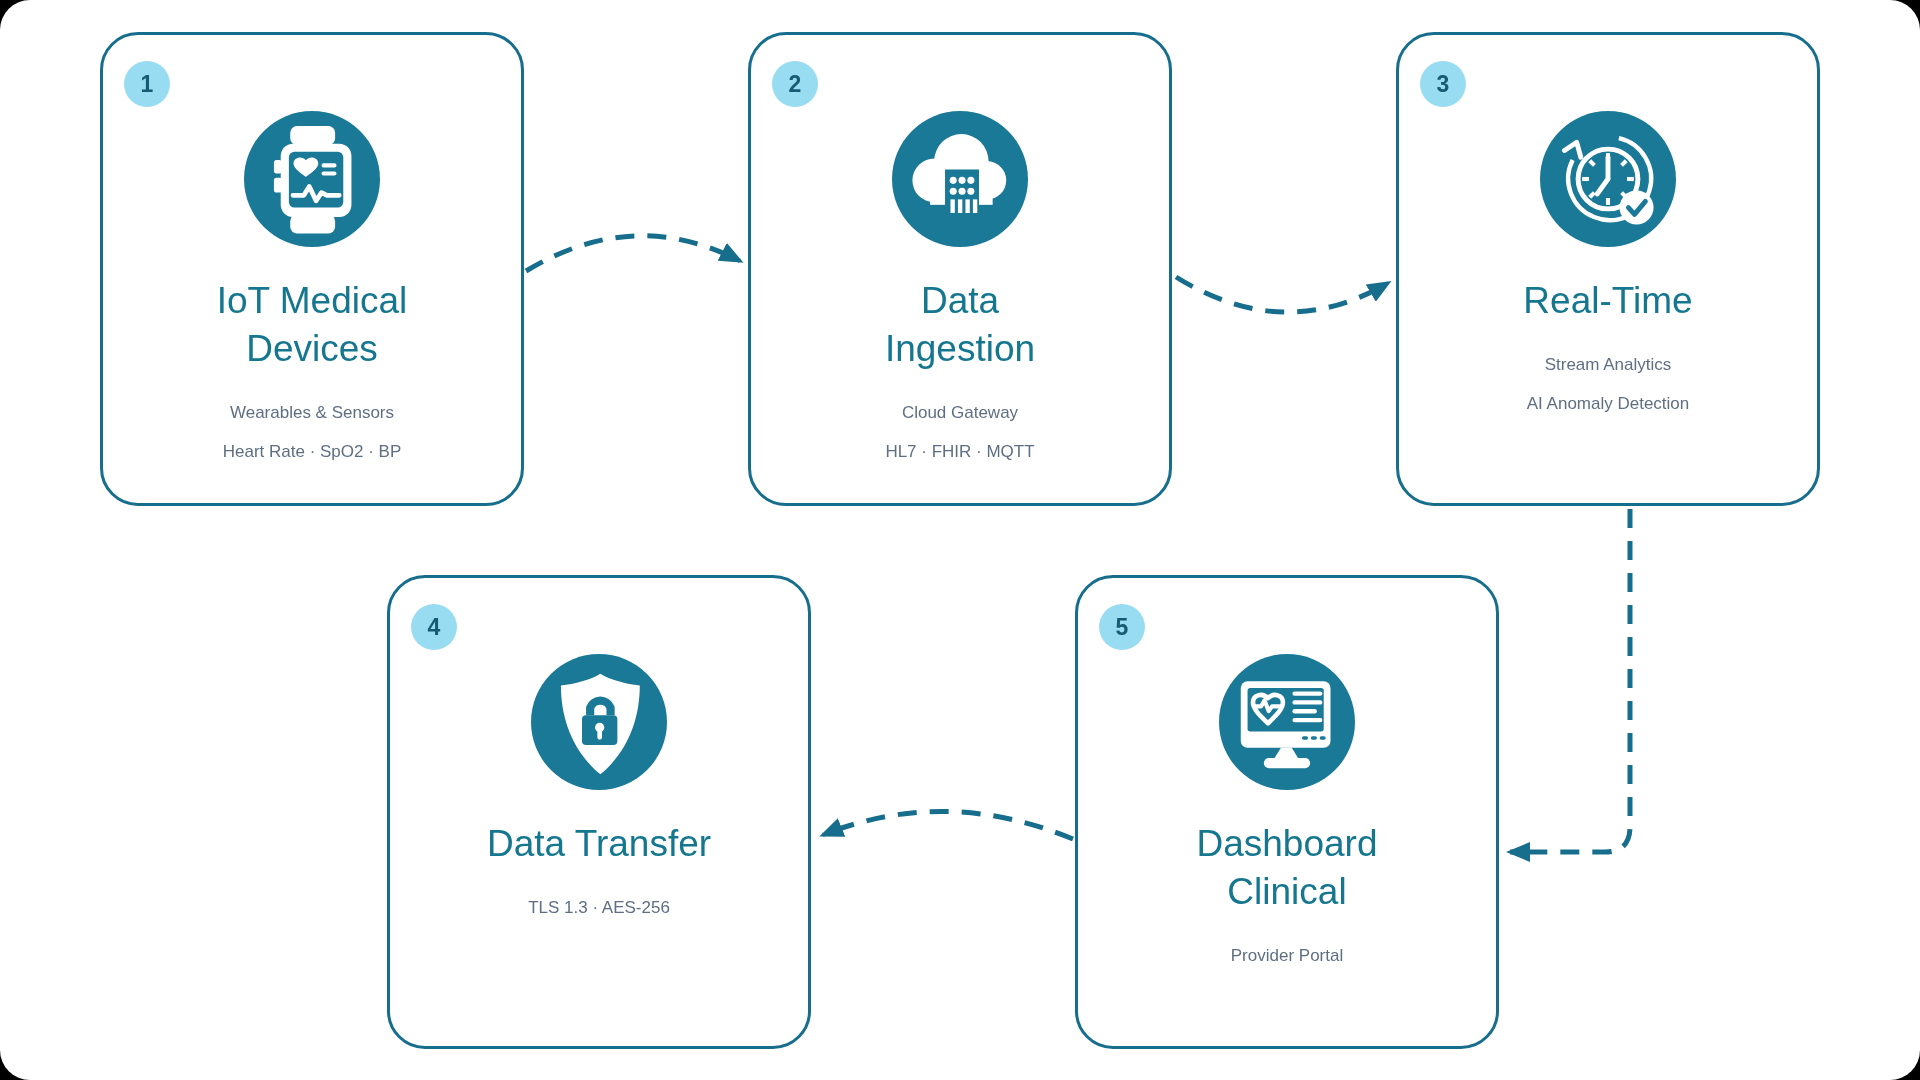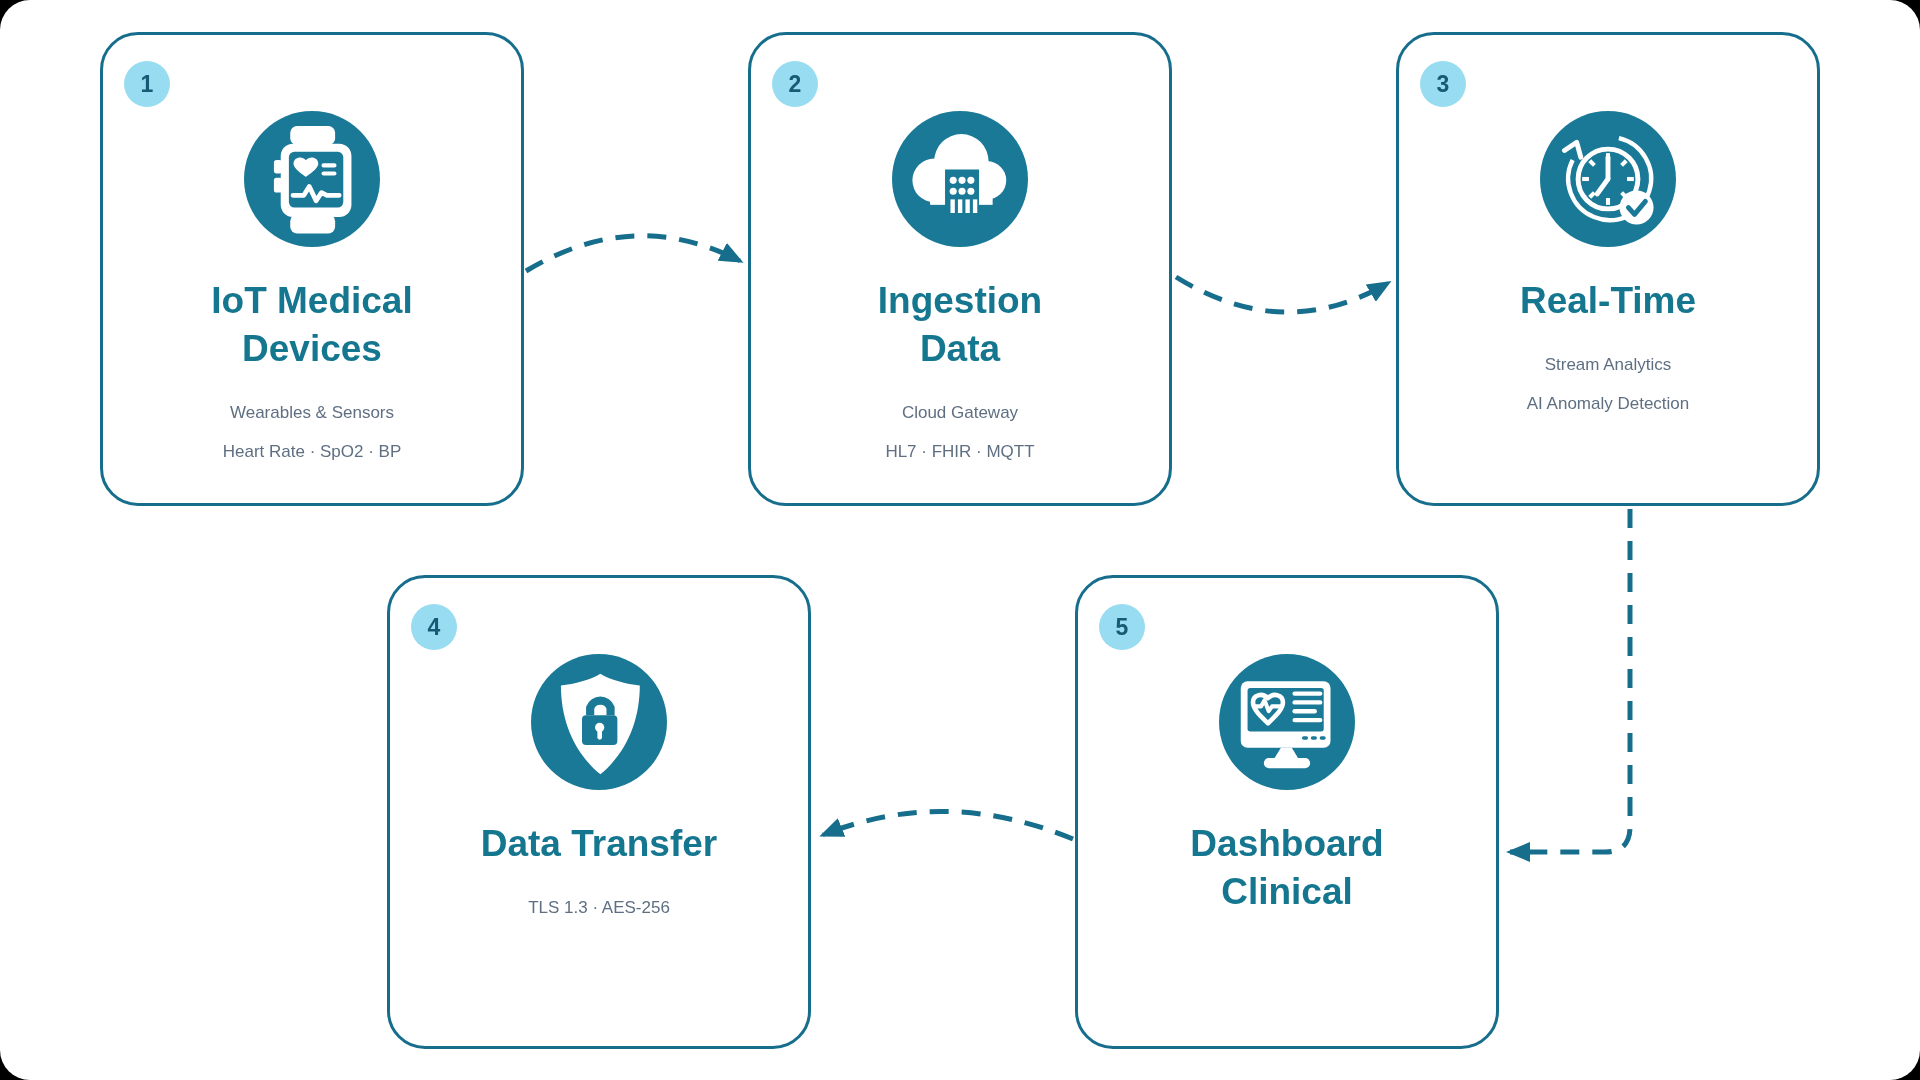--- a/index.html
+++ b/index.html
@@ -8,21 +8,21 @@
 
   .connectors{position:absolute;left:0;top:0;width:1920px;height:1080px;pointer-events:none;}
 
   .card{position:absolute;width:424px;height:474px;box-sizing:border-box;background:#fff;
         border:3px solid #176e8c;border-radius:38px;}
   .badge{position:absolute;left:21px;top:26px;width:46px;height:46px;border-radius:50%;
          background:#97dcf1;color:#175a73;font-size:23px;font-weight:700;
          display:flex;align-items:center;justify-content:center;}
   .icon-wrap{width:136px;height:136px;margin:76px auto 0 auto;}
   .icon-wrap svg{display:block;width:136px;height:136px;}
-  .title{margin-top:30px;text-align:center;font-size:37px;font-weight:700;line-height:48px;color:#15768f;}
+  .title{margin-top:30px;text-align:center;font-size:37px;font-weight:400;line-height:48px;color:#15768f;}
   .title span{display:block;}
   .subtitle{margin-top:20px;text-align:center;font-size:17px;font-weight:400;line-height:39px;color:#5f6f82;}
   .subtitle span{display:block;}
 
   .w{fill:#fff;}
   .t{fill:#1a7997;}
   .ws{stroke:#fff;fill:none;}
   .ts{stroke:#1a7997;fill:none;}
 </style>
 </head>
@@ -87,22 +87,22 @@
         <circle cx="58" cy="59" r="2.6" class="w"></circle>
         <rect x="43" y="65" width="3.2" height="10" class="w"></rect>
         <rect x="48.5" y="65" width="3.2" height="10" class="w"></rect>
         <rect x="54" y="65" width="3.2" height="10" class="w"></rect>
         <rect x="59.5" y="65" width="3.2" height="10" class="w"></rect>
         <rect x="41" y="79" width="5" height="4" class="t"></rect>
         <rect x="57" y="79" width="5" height="4" class="t"></rect>
       </svg>
     </div>
     <div class="title">
-      <span>Ingestion</span>
-        <span>Data</span>
+      <span>Data</span>
+        <span>Ingestion</span>
     </div>
     <div class="subtitle">
       <span>Cloud Gateway</span>
         <span>HL7 · FHIR · MQTT</span>
     </div>
   </div>
 
   <div class="card" style="left:1396px;top:32px;">
     <div class="badge">3</div>
     <div class="icon-wrap">
@@ -172,15 +172,19 @@
         <rect x="67.5" y="60.5" width="4.5" height="2.6" rx="1.3" class="t"></rect>
         <rect x="74" y="60.5" width="4.5" height="2.6" rx="1.3" class="t"></rect>
         <path class="w" d="M45.5,69 h8 l5.5,9 h-19 z"></path>
         <rect x="33" y="76.5" width="34" height="7.5" rx="3.7" class="w"></rect>
       </svg>
     </div>
     <div class="title">
       <span>Dashboard</span>
         <span>Clinical</span>
     </div>
+    <div class="subtitle">
+      <span>Provider Portal</span>
+        <span></span>
+    </div>
   </div>
 
 </div>
 
 </body></html>

